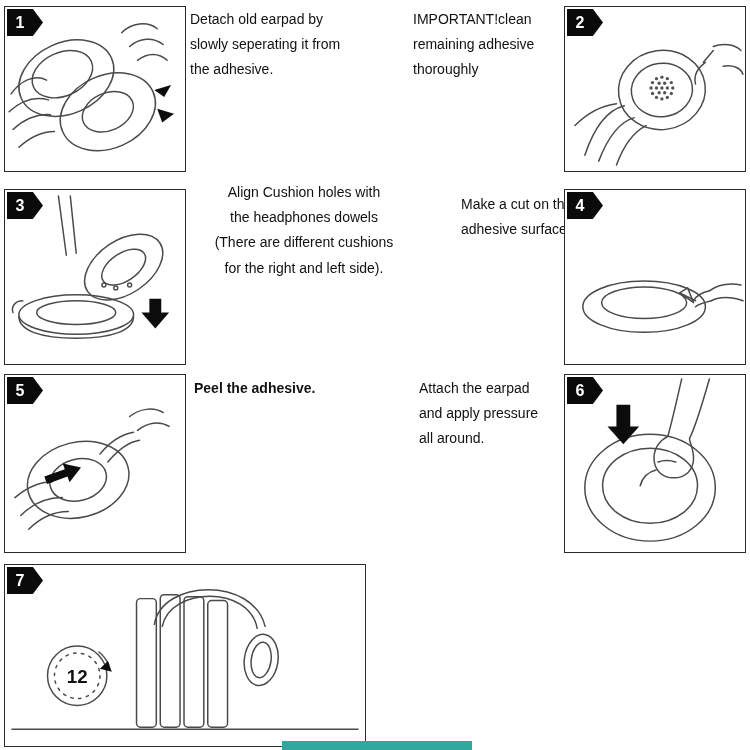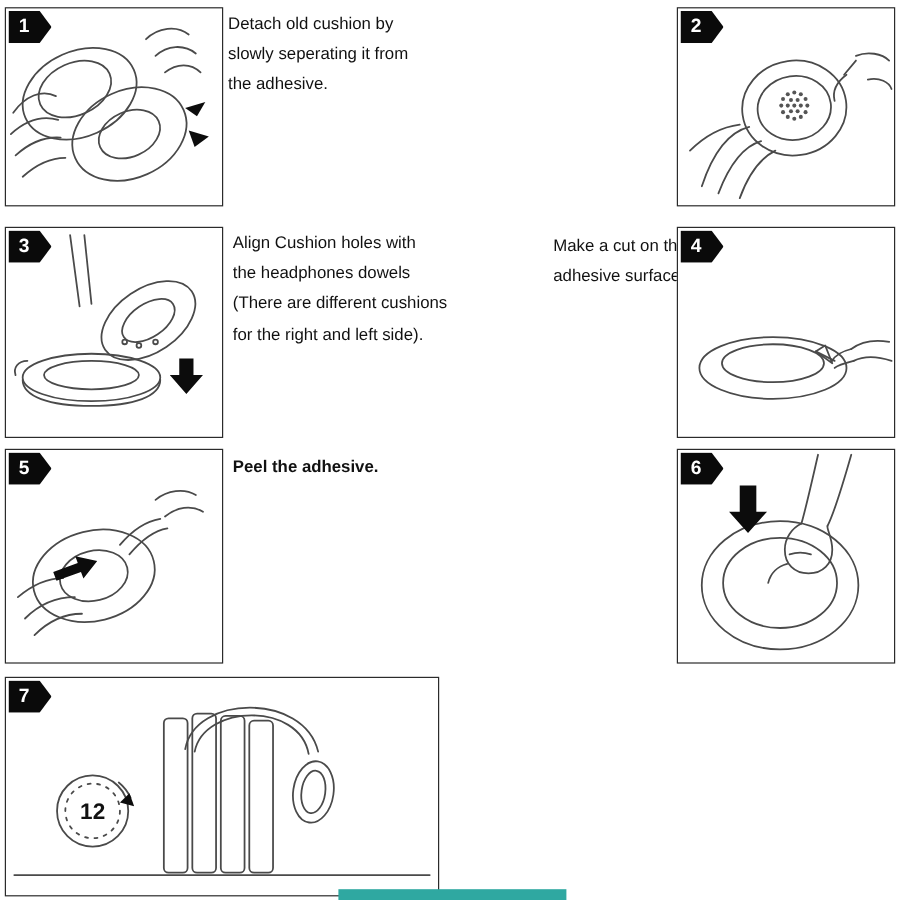--- a/index.html
+++ b/index.html
@@ -46,24 +46,27 @@
         <path d="M118,26 C128,16 144,14 154,22"></path>
         <path d="M126,40 C136,31 150,30 160,38"></path>
         <path d="M134,54 C144,46 156,46 164,54"></path>
       </g>
       <g fill="#0c0c0c">
         <path d="M151,84 l17,-5 -7,12 z"></path>
         <path d="M154,103 l17,5 -12,9 z"></path>
       </g>
     </svg>
   </div>
-  <div class="step-text" style="left:190px; top:7px; width:205px;">Detach old cushion by
+  <div class="step-text" style="left:190px; top:7px; width:205px;">Detach old earpad by
 slowly seperating it from
 the adhesive.</div>
 
+  <div class="step-text" style="left:413px; top:7px; width:155px;">IMPORTANT!clean
+remaining adhesive
+thoroughly</div>
   <div class="step-box" style="left:564px; top:6px; width:182px; height:166px;">
     <div class="badge">
       <span>2</span>
     </div>
     <svg class="illus" viewBox="0 0 182 166">
       <g class="ln">
         <ellipse cx="98" cy="84" rx="44" ry="40" transform="rotate(-8 98 84)"></ellipse>
         <ellipse cx="98" cy="84" rx="31" ry="27" transform="rotate(-8 98 84)"></ellipse>
       </g>
       <g fill="#555" stroke="none">
@@ -118,21 +121,21 @@
         <ellipse cx="120" cy="78" rx="25" ry="14" transform="rotate(-34 120 78)"></ellipse>
         <circle cx="100" cy="96" r="2"></circle>
         <circle cx="112" cy="99" r="2"></circle>
         <circle cx="126" cy="96" r="2"></circle>
       </g>
       <g fill="#0c0c0c">
         <path d="M146,110 h12 v14 h8 l-14,16 -14,-16 h8 z"></path>
       </g>
     </svg>
   </div>
-  <div class="step-text" style="left:194px; top:190px; width:220px;">Align Cushion holes with
+  <div class="step-text" style="left:194px; top:180px; width:220px;text-align:center;">Align Cushion holes with
 the headphones dowels
 (There are different cushions
 for the right and left side).</div>
 
   <div class="step-text" style="left:427px; top:192px; width:145px;margin-left:34px;">Make a cut on the
 adhesive surface</div>
   <div class="step-box" style="left:564px; top:189px; width:182px; height:176px;">
     <div class="badge">
       <span>4</span>
     </div>
@@ -170,20 +173,23 @@
         <path d="M24,156 C36,144 50,138 64,138"></path>
         <path d="M10,124 C22,114 34,108 48,108"></path>
       </g>
       <g fill="#0c0c0c">
         <path d="M40,96 h22 v-6 l16,10 -16,10 v-6 h-22 z" transform="rotate(-20 59 100)"></path>
       </g>
     </svg>
   </div>
   <div class="step-text" style="left:194px; top:376px; width:185px;font-weight:bold;">Peel the adhesive.</div>
 
+  <div class="step-text" style="left:419px; top:376px; width:150px;">Attach the earpad
+and apply pressure
+all around.</div>
   <div class="step-box" style="left:564px; top:374px; width:182px; height:179px;">
     <div class="badge">
       <span>6</span>
     </div>
     <svg class="illus" viewBox="0 0 182 179">
       <g class="ln">
         <ellipse cx="86" cy="114" rx="66" ry="54"></ellipse>
         <ellipse cx="86" cy="112" rx="48" ry="38"></ellipse>
       </g>
       <g class="ln">

